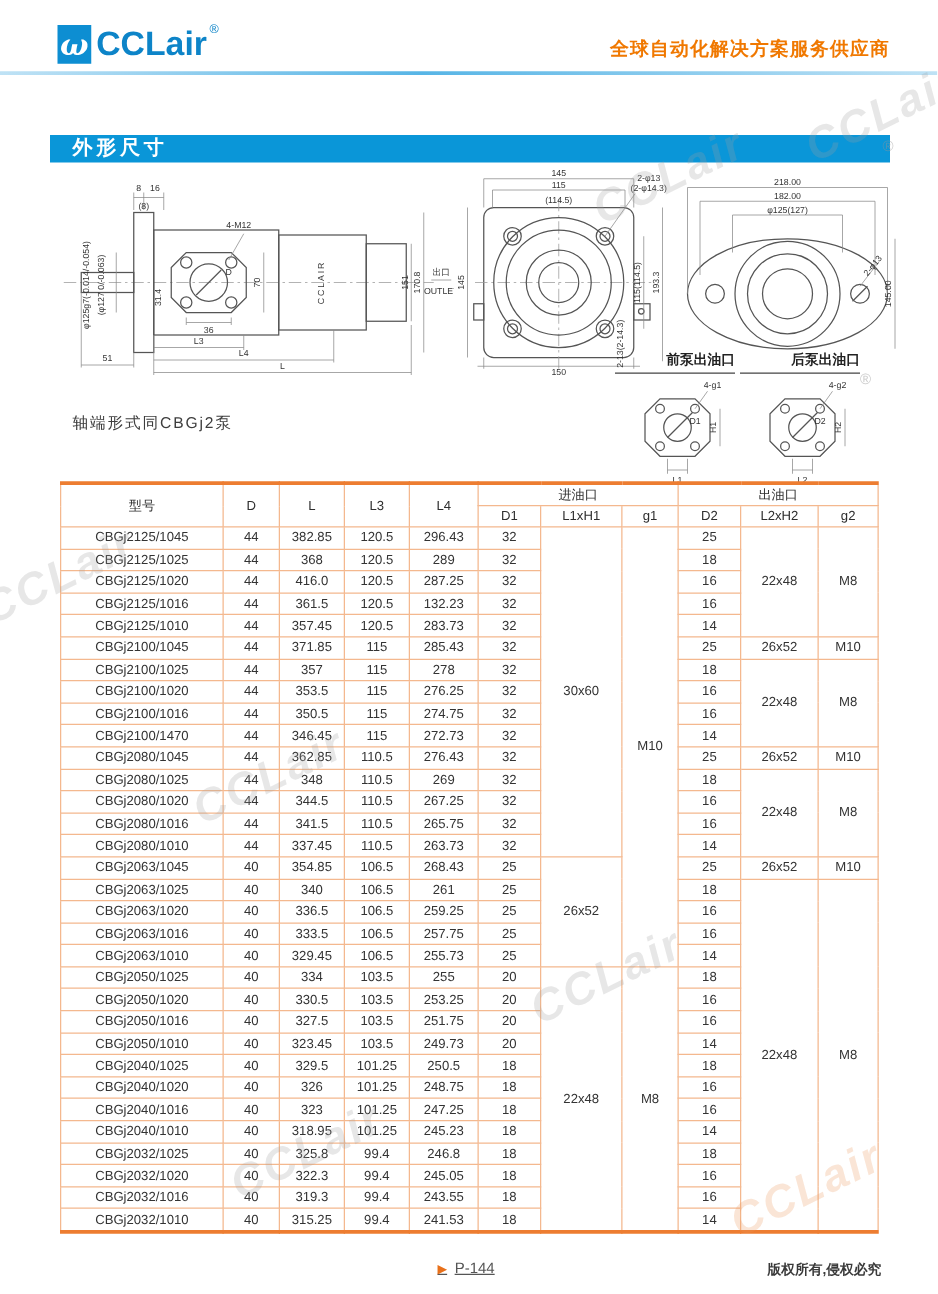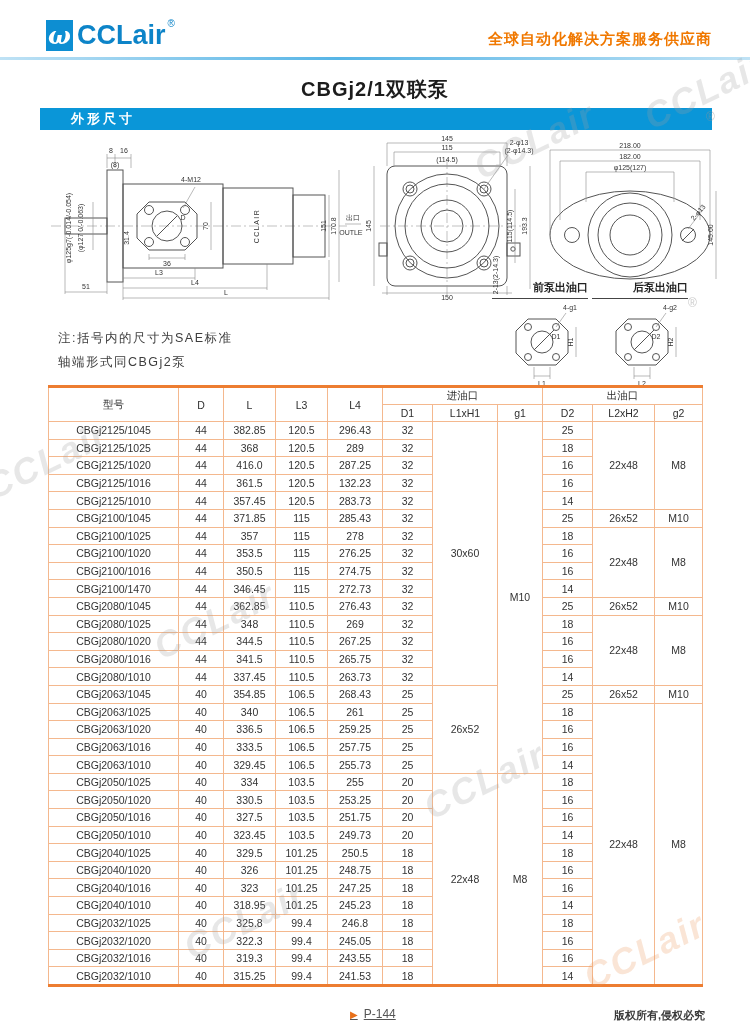--- a/index.html
+++ b/index.html
@@ -16,21 +16,21 @@
   .logo-glyph{color:#fff;font:italic bold 24px "DejaVu Serif",serif;line-height:1;}
   .logo-text{font-weight:bold;font-size:27px;color:#0d84c8;margin-left:4px;line-height:31px;}
   .logo-reg{font-size:10px;color:#0d84c8;margin-left:2px;margin-top:-2px;}
   .tagline{position:absolute;right:38px;top:30px;color:#f07800;font-size:15px;font-weight:bold;
            letter-spacing:1px;margin-left:13px;}
 
   
   .page-title{position:absolute;left:0;top:76px;width:100%;text-align:center;font-size:20px;
               font-weight:600;color:#1c1c1c;letter-spacing:1px;}
   .section-bar{position:absolute;left:40px;top:108px;width:672px;height:22px;background:#0a96d8;
-               color:#fff;font-size:13px;font-weight:bold;line-height:22px;padding-left:31px;
+               color:#fff;font-size:16px;font-weight:bold;line-height:22px;padding-left:18px;
                box-sizing:border-box;letter-spacing:3px;}
 
   
   .dwg{position:absolute;}
   .dwg line,.dwg rect,.dwg circle,.dwg polygon,.dwg path,.dwg ellipse{stroke:#555;fill:none;stroke-width:1;}
   .dwg .dim line{stroke:#8a8a8a;stroke-width:.6;}
   .dwg .cl{stroke:#999;stroke-width:.6;stroke-dasharray:10 3 2 3;}
   .dwg text{fill:#333;stroke:none;font-family:"Liberation Sans",sans-serif;text-anchor:middle;font-size:7px;}
   .port-caption{position:absolute;width:96px;text-align:right;font-size:11px;font-weight:bold;
                 color:#222;border-bottom:1px solid #444;padding-bottom:3px;}
@@ -77,21 +77,20 @@
       <div class="logo-square">
         <span class="logo-glyph">ω</span>
       </div>
       <span class="logo-text">CCLair</span>
       <span class="logo-reg">®</span>
     </div>
     <div class="tagline">全球自动化解决方案服务供应商</div>
     <div class="header-line"></div>
   </div>
 
-  <div class="page-title">CBGj2/1双联泵</div>
   <div class="section-bar">外形尺寸</div>
 
   <svg class="dwg" style="left:45px;top:140px;width:318px;height:165px;" viewBox="0 0 318 165">
     <line class="cl" x1="6" y1="86" x2="302" y2="86"></line>
     <rect x="20" y="78" width="42" height="16"></rect>
     <rect x="62" y="30" width="16" height="112"></rect>
     <rect x="78" y="44" width="100" height="84"></rect>
     <rect x="178" y="48" width="70" height="76"></rect>
     <rect x="248" y="55" width="32" height="62"></rect>
     <polygon points="104,62 140,62 152,74 152,98 140,110 104,110 92,98 92,74"></polygon>
@@ -260,21 +259,20 @@
         <line x1="56" y1="70" x2="56" y2="82"></line>
       <line x1="40" y1="79" x2="56" y2="79"></line>
     </g>
     <text x="76" y="13" font-size="6">4-g2</text>
     <text x="62" y="42" font-size="6">D2</text>
     <text transform="rotate(-90 79 45)" x="79" y="45" font-size="6">H2</text>
     <text x="48" y="89" font-size="6">L2</text>
   </svg>
 
   <div class="notes">
-    <div>注:括号内的尺寸为SAE标准</div>
     <div>轴端形式同CBGj2泵</div>
   </div>
 
   <table class="spec-table">
     <colgroup>
       <col style="width:130px">
         <col style="width:45px">
         <col style="width:52px">
         <col style="width:52px">
       <col style="width:55px">

